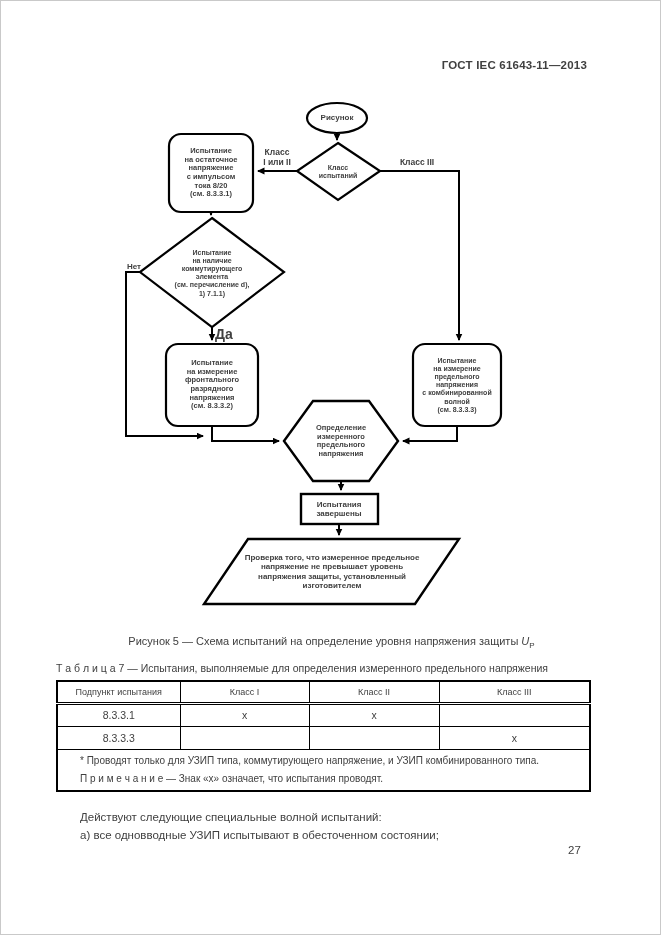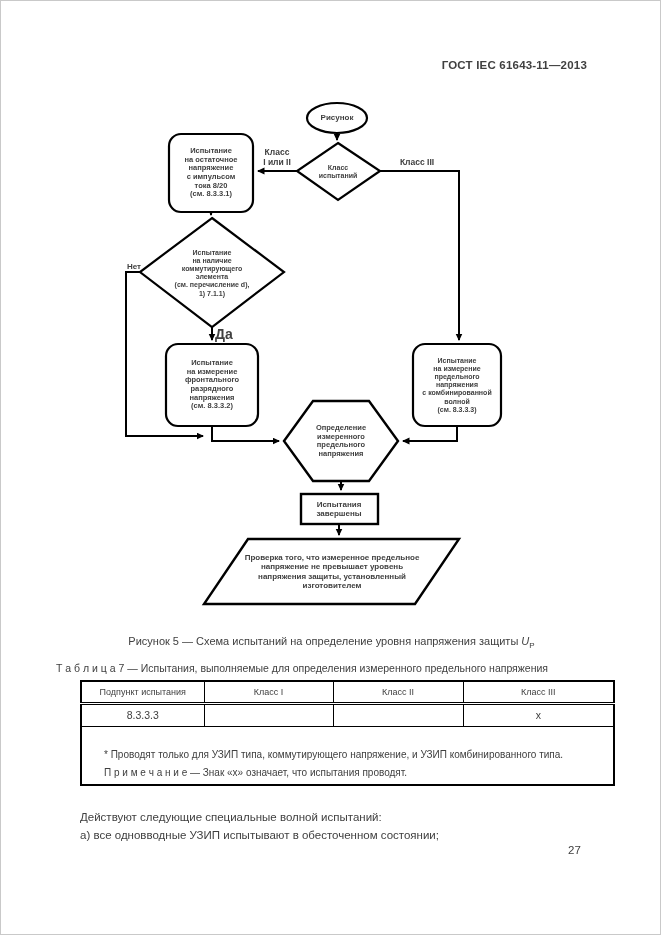--- a/index.html
+++ b/index.html
@@ -34,34 +34,33 @@
   .fig-caption i { font-style: italic; }
   .fig-caption sub { font-size: 8px; }
   .tbl-title {
     position: absolute; left: 55px; top: 661px; width: 560px;
     font-size: 10.5px;
   }
   table.gost {
     position: absolute; left: 55px; top: 679px; width: 533px;
     border-collapse: collapse; table-layout: fixed;
     border: 2px solid #000;
-    margin-left: 24px;
   }
   table.gost th {
     font-size: 9px; font-weight: normal; height: 22px;
     border: 1px solid #000; border-bottom: 3px double #000;
     text-align: center; vertical-align: middle;
   }
   table.gost td {
     font-size: 10.5px; height: 23px;
     border: 1px solid #000;
     text-align: center; vertical-align: middle;
   }
   table.gost td.notes-cell {
-    text-align: left; height: auto; padding: 22px 10px 6px 22px;
+    text-align: left; height: auto; padding: 5px 10px 6px 22px;
   }
   .tbl-footnote { font-size: 10px; margin-bottom: 7px; }
   .tbl-note { font-size: 10px; }
   .body-text {
     position: absolute; left: 79px; top: 808px; width: 520px;
     font-size: 11.5px; line-height: 17.5px;
   }
   .page-number {
     position: absolute; left: 567px; top: 843px; font-size: 11.5px;
   }
@@ -167,20 +166,26 @@
     <thead>
       <tr>
         <th>Подпункт испытания</th>
         <th>Класс I</th>
         <th>Класс II</th>
         <th>Класс III</th>
       </tr>
     </thead>
     <tbody>
       <tr>
+        <td>8.3.3.1</td>
+        <td>х</td>
+        <td>х</td>
+        <td></td>
+      </tr>
+      <tr>
         <td>8.3.3.3</td>
         <td></td>
         <td></td>
         <td>х</td>
       </tr>
       <tr>
         <td class="notes-cell" colspan="4">
           <div class="tbl-footnote">* Проводят только для УЗИП типа, коммутирующего напряжение, и УЗИП комбинированного типа.</div>
           <div class="tbl-note">П р и м е ч а н и е  — Знак «х» означает, что испытания проводят.</div>
         </td>

